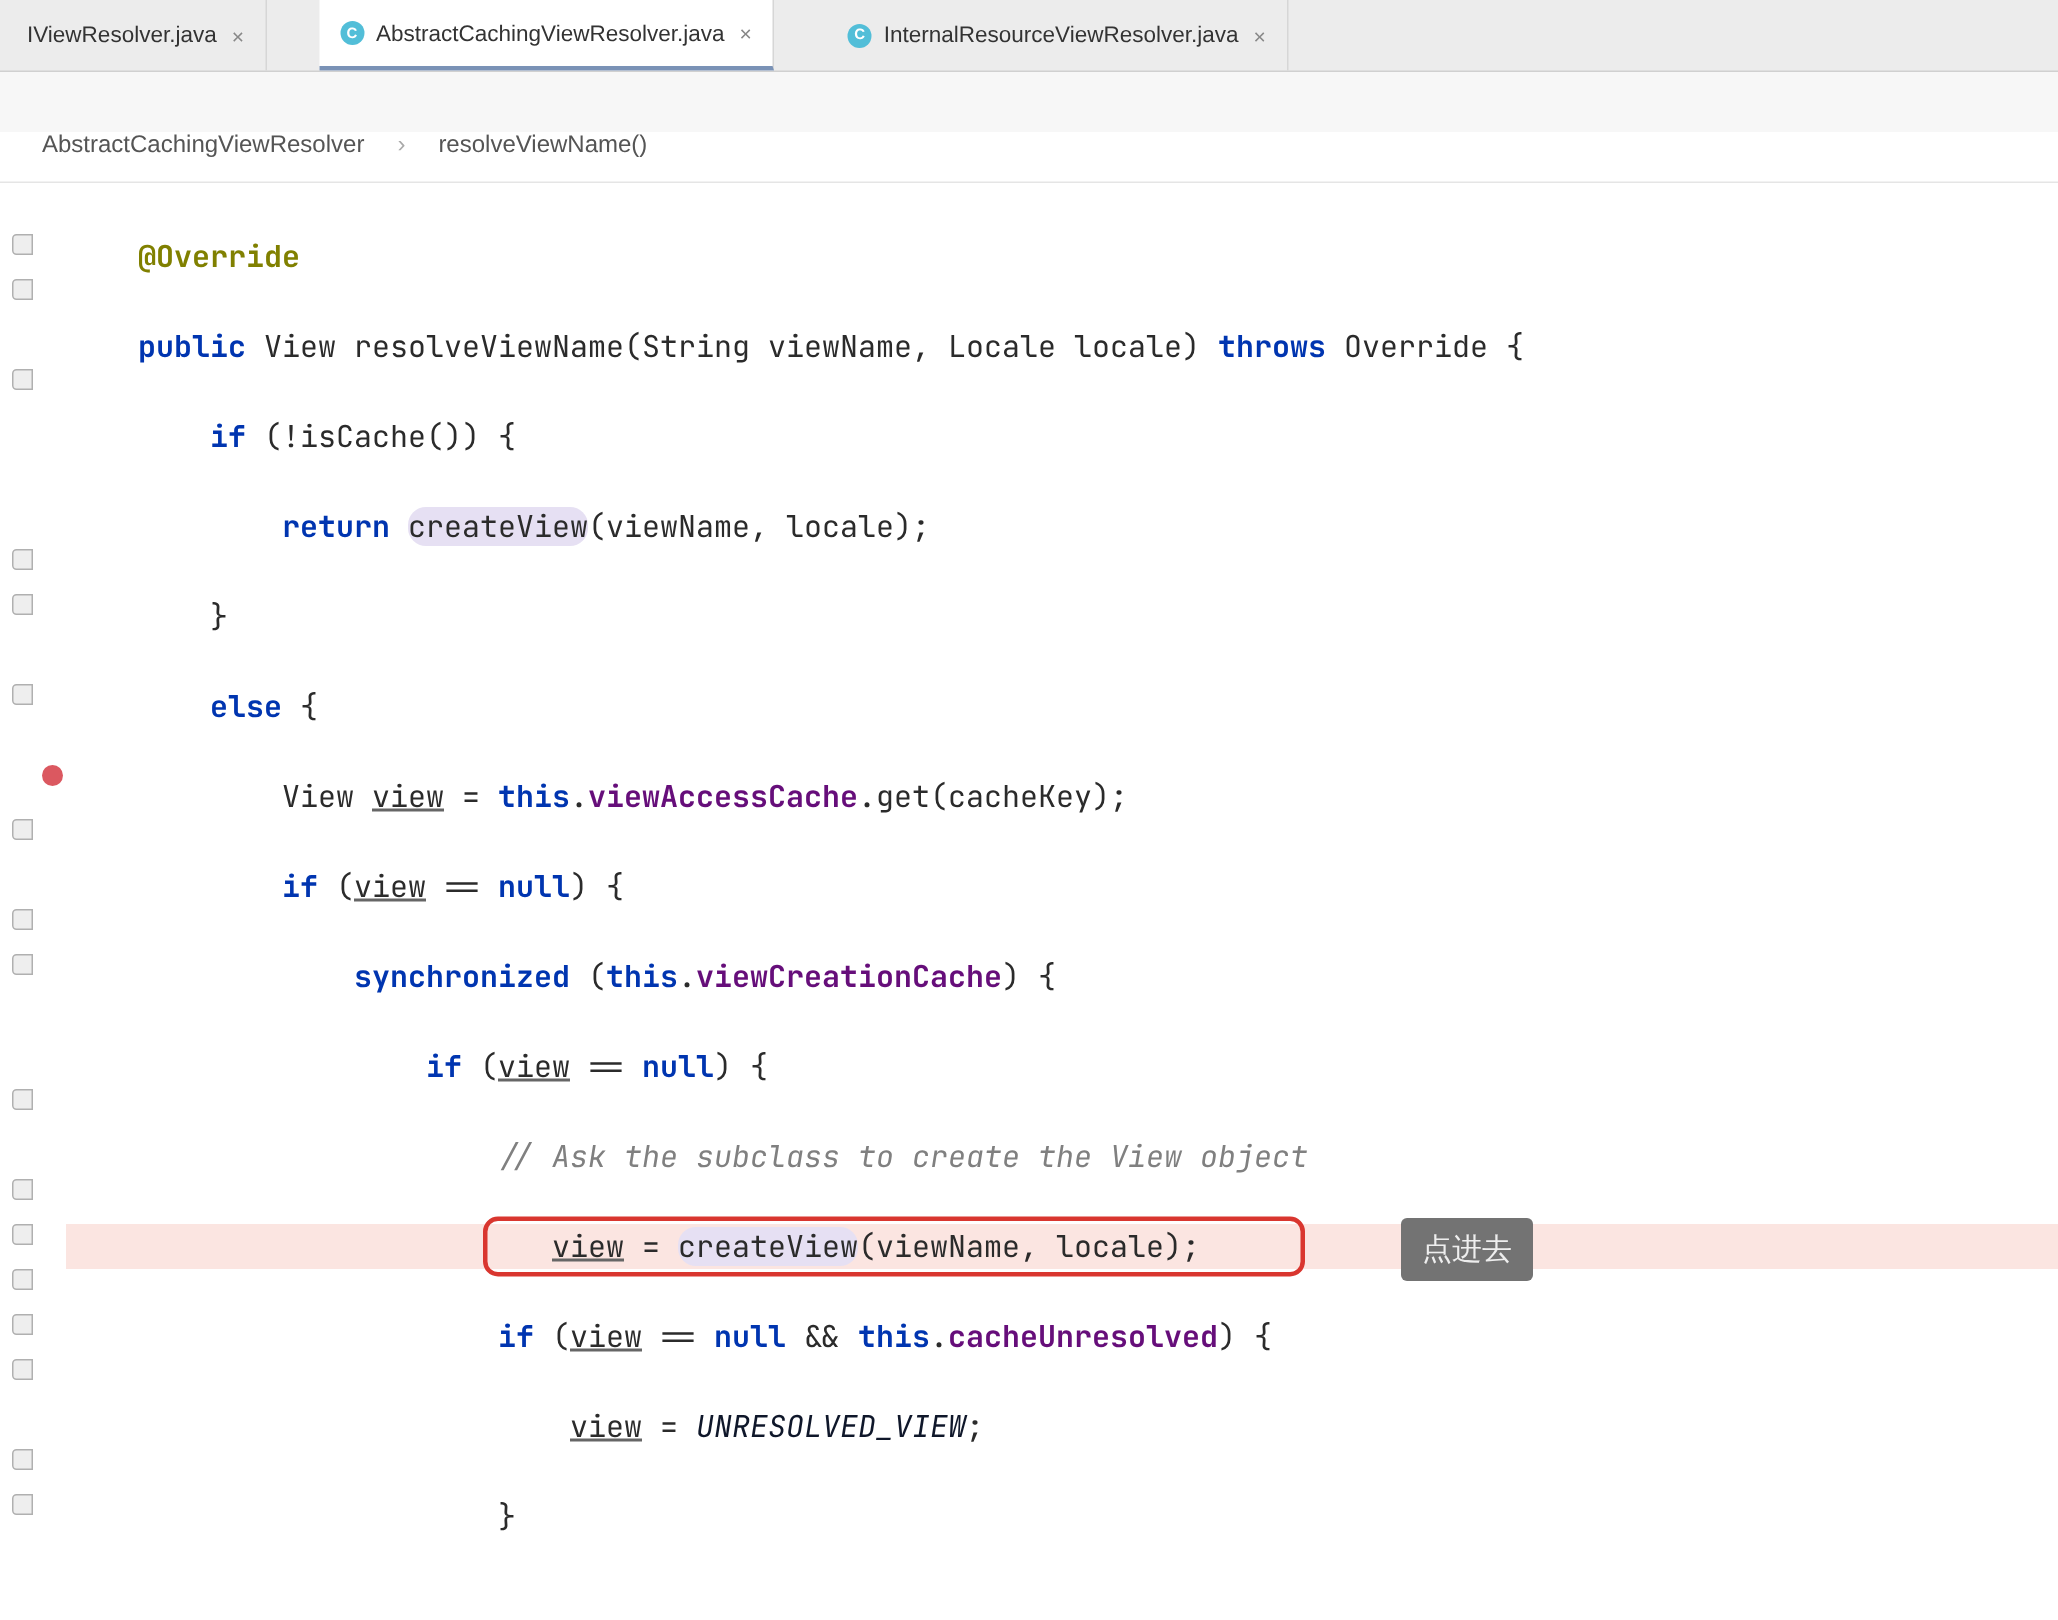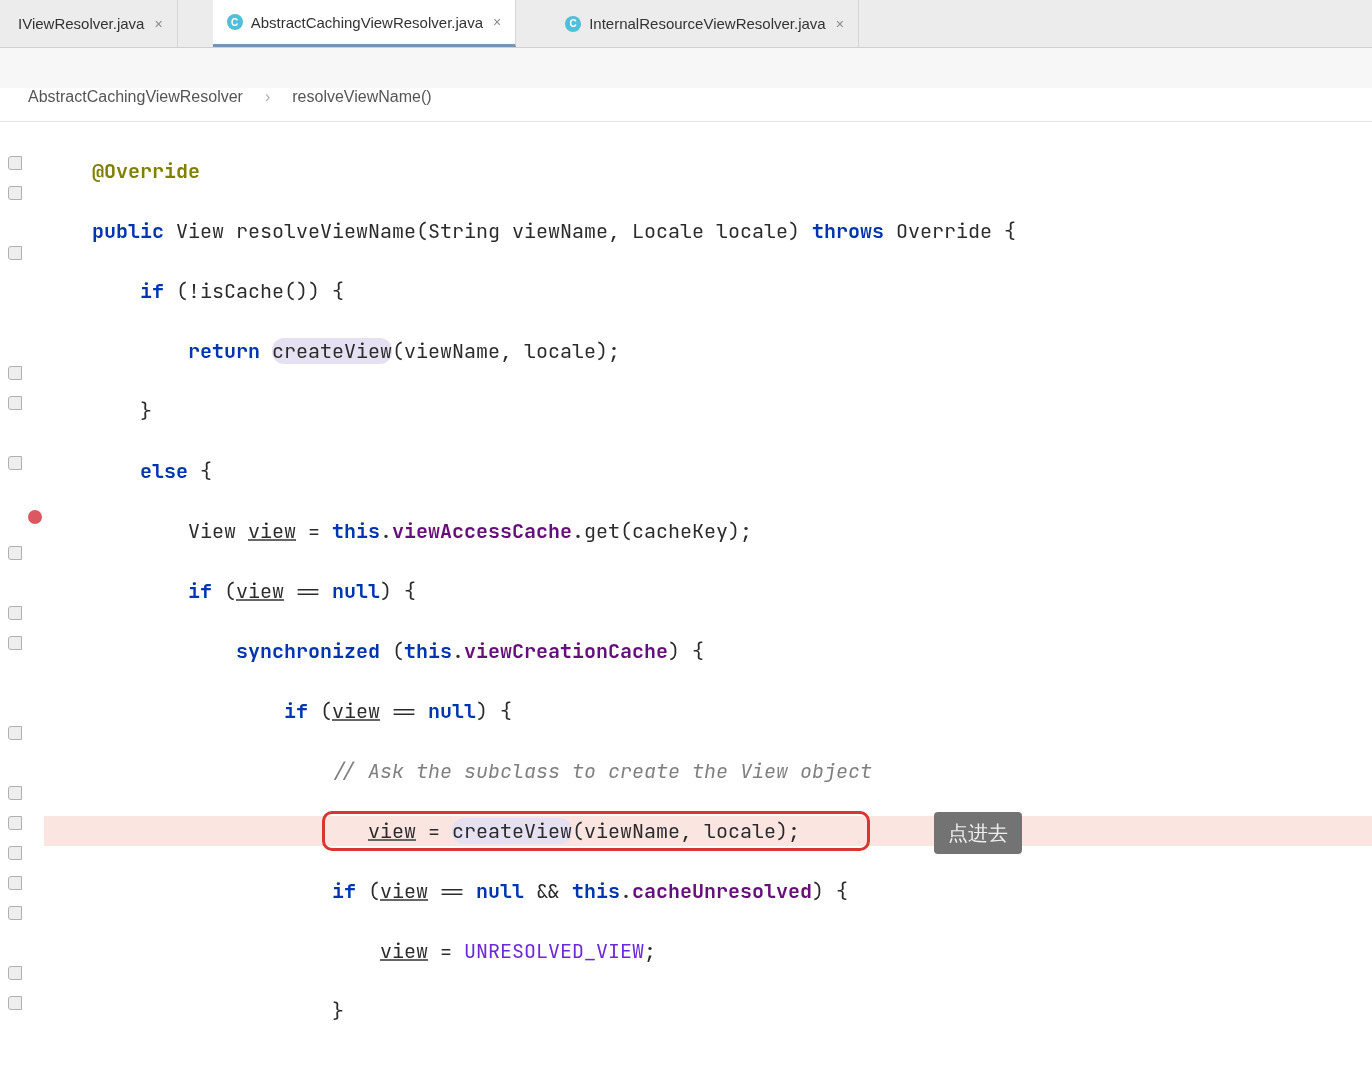--- a/index.html
+++ b/index.html
@@ -93,21 +93,21 @@
     line-height: 30px;
     color: #2b2b2b;
     position: relative;
     white-space: pre;
   }
   .kw  { color: #0035b0; font-weight: bold; margin-top: 27px; }       
   .kw2 { color: #0035b0; font-weight: bold; }       
   .ann { color: #808000; font-weight: bold; margin-top: 44px; }       
   .mth { color: #2b2b2b; }                          
   .fld { color: #660e7a; font-weight: bold; }       
-  .cst { color: #6d28d9; }      
+  .cst { color: #0f172a; font-style: italic; }      
   .cmt { color: #808080; font-style: italic; }       
   .hl-usage { background: #e6e0f3; border-radius: 12px; }
   .hl-var   { text-decoration: underline; text-decoration-color: #666; }
   .line {
     position: relative;
   }
   .line.bp {
     background: #fbe5e1;
     padding-left: 36px;
   }

